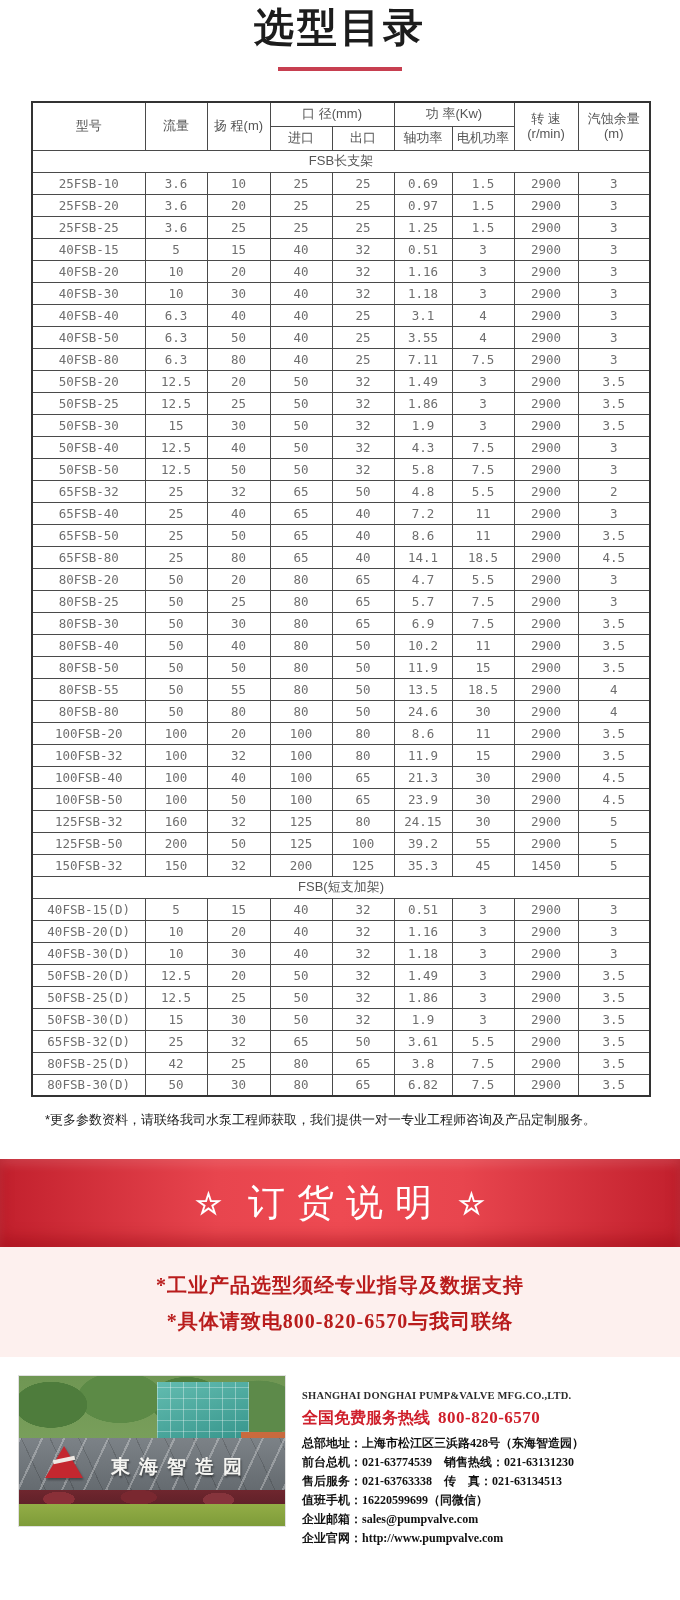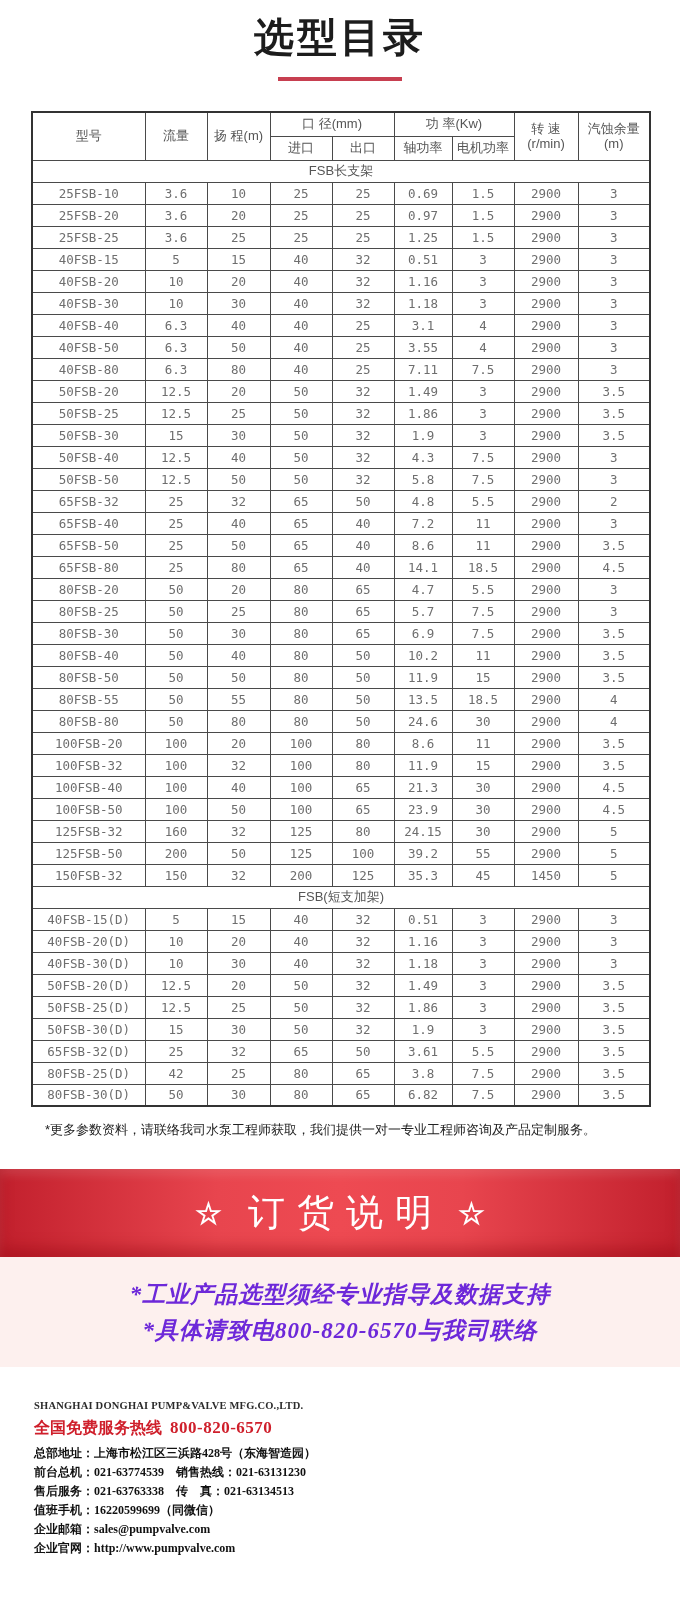--- a/index.html
+++ b/index.html
@@ -1,21 +1,21 @@
 <!DOCTYPE html>
 <html><head>
 <meta charset="utf-8">
 <style>
   * { margin:0; padding:0; box-sizing:border-box; }
   html,body { background:#ffffff; }
   body { width:680px; font-family:"Liberation Sans", sans-serif; }
   .page { width:680px; height:1600px; overflow:hidden; background:#ffffff; }
 
   
-  .title-block { padding-top:10px; text-align:center; }
+  .title-block { text-align:center; }
   .page-title { font-size:40px; font-weight:bold; color:#1c1c1c; letter-spacing:3px; }
   .title-underline { width:124px; height:4px; background:#c73f50; margin:12px auto 0; }
 
   
   .table-wrap { margin:30px 31px 0 31px; }
   table.spec { border-collapse:collapse; width:618px; table-layout:fixed; }
   table.spec th, table.spec td {
     border:1px solid #4a4a4a;
     text-align:center; vertical-align:middle;
     font-weight:normal;
@@ -41,22 +41,22 @@
     display:flex; align-items:center; justify-content:center;
     color:#ffffff;
   }
   .order-banner .star { font-size:30px; margin:0 14px; font-weight:bold; }
   .order-banner .banner-title { font-size:37px; font-weight:normal; letter-spacing:12px; text-indent:12px; }
 
   
   .notice-strip { width:680px; height:110px; background:#fdf0ee; padding-top:20px; text-align:center; }
   .notice-line {
     font-family:"Liberation Serif", serif;
-    font-weight:bold; color:#6d28d9;
-    font-size:23px; line-height:36px; letter-spacing:1px;font-style:italic;
+    font-weight:bold; color:#b91c1c;
+    font-size:20px; line-height:36px; letter-spacing:1px;
   }
 
   
   .company-section { display:flex; padding:18px 15px 0 18px; background:#ffffff; }
 
   
   .photo { position:relative; width:268px; height:152px; overflow:hidden; flex:none; border:1px solid #e0e0e0; background:#cfdfd6; }
   .ph-sky { position:absolute; left:0; top:0; width:100%; height:62px; background:linear-gradient(#bcd6cb,#dde8de); }
   .ph-trees { position:absolute; left:0; top:0; width:100%; height:72px;
     background:
@@ -617,20 +617,32 @@
     <span class="star">☆</span>
   </div>
 
   <div class="notice-strip">
     <div class="notice-line">*工业产品选型须经专业指导及数据支持</div>
     <div class="notice-line">*具体请致电800-820-6570与我司联络</div>
   </div>
 
   <div class="company-section">
 
+    <div class="photo">
+      <div class="ph-sky"></div>
+      <div class="ph-trees"></div>
+      <div class="ph-glass"></div>
+      <div class="ph-orange"></div>
+      <div class="ph-wall"></div>
+      <div class="ph-path"></div>
+      <div class="ph-shrubs"></div>
+      <div class="ph-grass"></div>
+      <div class="ph-logo"></div>
+      <div class="ph-sign">東海智造园</div>
+    </div>
 
     <div class="company-info">
       <div class="company-name-en">SHANGHAI DONGHAI PUMP&amp;VALVE MFG.CO.,LTD.</div>
       <div class="hotline">
         <span>全国免费服务热线</span><span class="hotline-number">800-820-6570</span>
       </div>
       <div class="contact-lines">
           <div class="contact-line">总部地址：上海市松江区三浜路428号（东海智造园）</div>
           <div class="contact-line">前台总机：021-63774539　销售热线：021-63131230</div>
           <div class="contact-line">售后服务：021-63763338　传　真：021-63134513</div>

